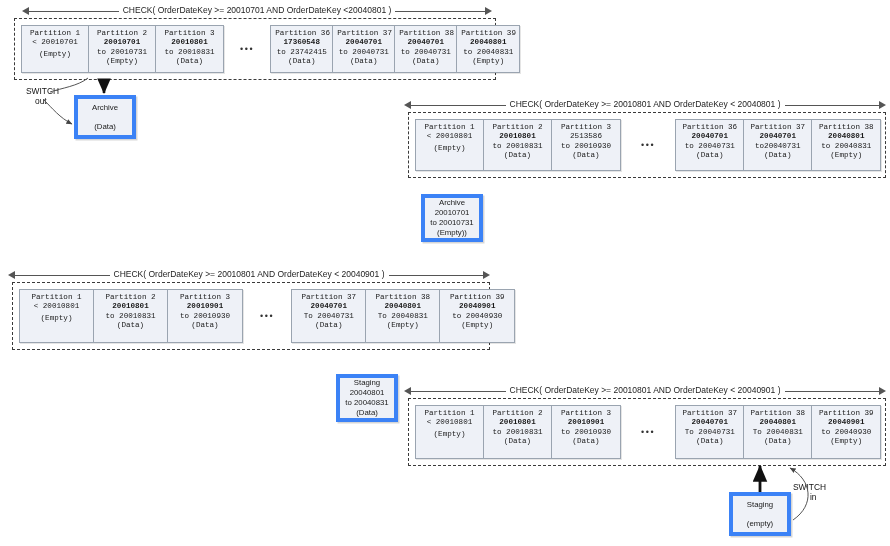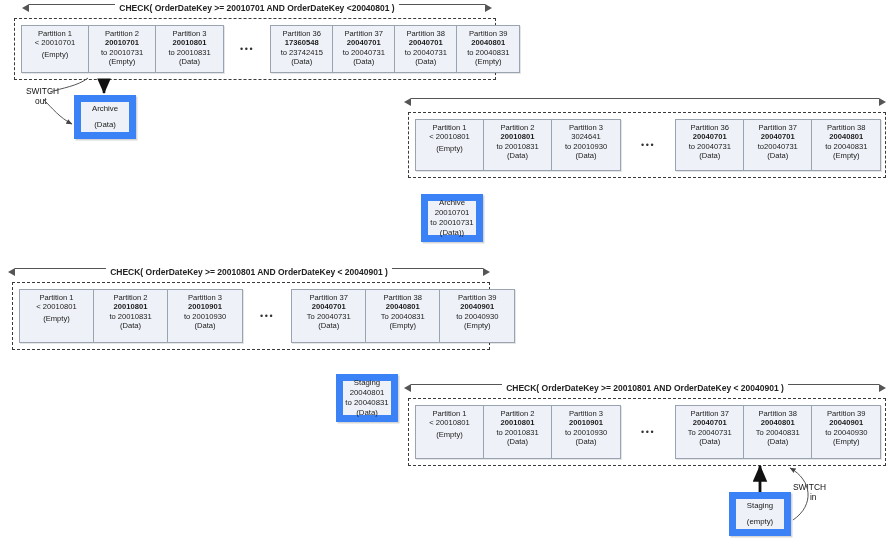--- a/index.html
+++ b/index.html
@@ -11,25 +11,25 @@
     position:relative;
     overflow:hidden;
     -webkit-font-smoothing:antialiased;
   }
   .diagram{position:absolute;}
 
   
   .check-bar{
     position:absolute;
     display:flex;
+    align-items:center;
     height:14px;
     font-size:8.5px;
     color:#222;
     white-space:nowrap;
-    font-weight:bold;
   }
   .check-bar .line{
     flex:1 1 auto;
     height:1px;
     background:#555;
   }
   .check-bar .label{
     padding:0 4px;
     line-height:10px;
     transform:translateY(-1px);
@@ -63,39 +63,40 @@
     box-sizing:border-box;
     border-right:1px solid #9aa4b0;
     background:#eef1f7;
     text-align:center;
     font-size:7.6px;
     line-height:9.4px;
     padding:3px 4px 3px 4px;
     display:flex;
     flex-direction:column;
     justify-content:flex-start;
+    font-family:Liberation Mono, monospace;
   }
   .part:last-child{border-right:none;}
   .part .ln{display:block;white-space:nowrap;}
   .part .b{font-weight:bold;}
   .part .st{margin-top:2px;}
   .ellipsis{
     font-size:9px;
     letter-spacing:1.6px;
     color:#333;
     padding:0 7px;
     align-self:center;
     white-space:nowrap;
   }
 
   
   .simple-box{
     position:absolute;
     box-sizing:border-box;
-    border:7px solid #3b82f6;
+    border:4px solid #3b82f6;
     background:#eef1f7;
     box-shadow:1.5px 1.5px 0 rgba(0,0,0,.16);
     text-align:center;
     font-size:7.8px;
     line-height:10px;
     display:flex;
     flex-direction:column;
     justify-content:center;
     padding:2px;
   }
@@ -185,20 +186,21 @@
     <span class="ln" style="height:9px;"></span>
     <span class="ln">(Data)</span>
   </div>
 </div>
 
 <div class="diagram">
 
   <div class="check-bar" style="left:404px;top:98px;width:482px;">
     <span class="arrow-l"></span>
     <span class="line"></span>
+    <span class="label">CHECK( OrderDateKey &gt;= 20010801 AND OrderDateKey &lt; 20040801 )</span>
     <span class="line"></span>
     <span class="arrow-r"></span>
   </div>
 
   <div class="dashed-box" style="left:408px;top:112px;width:478px;height:66px;padding:0 6px;">
 
     <div class="part-group" style="height:52px;">
       <div class="part" style="width:68px;">
         <span class="ln">Partition 1</span>
         <span class="ln">&lt; 20010801</span>
@@ -206,21 +208,21 @@
         <span class="ln st">(Empty)</span>
       </div>
       <div class="part" style="width:68px;">
         <span class="ln">Partition 2</span>
         <span class="ln b">20010801</span>
         <span class="ln">to 20010831</span>
         <span class="ln">(Data)</span>
       </div>
       <div class="part" style="width:68px;">
         <span class="ln">Partition 3</span>
-        <span class="ln">3024641</span>
+        <span class="ln">2513586</span>
         <span class="ln">to 20010930</span>
         <span class="ln">(Data)</span>
       </div>
     </div>
 
     <div class="ellipsis" style="padding:0 20px;">•••</div>
 
     <div class="part-group" style="height:52px;">
       <div class="part" style="width:68px;">
         <span class="ln">Partition 36</span>
@@ -240,21 +242,21 @@
         <span class="ln">to 20040831</span>
         <span class="ln">(Empty)</span>
       </div>
     </div>
   </div>
 
   <div class="simple-box" style="left:421px;top:194px;width:62px;height:48px;">
     <span class="ln">Archive</span>
     <span class="ln">20010701</span>
     <span class="ln">to 20010731</span>
-    <span class="ln">(Data))</span>
+    <span class="ln">(Empty))</span>
   </div>
 </div>
 
 <div class="diagram">
 
   <div class="check-bar" style="left:8px;top:268px;width:482px;">
     <span class="arrow-l"></span>
     <span class="line"></span>
     <span class="label">CHECK( OrderDateKey &gt;= 20010801 AND OrderDateKey &lt; 20040901 )</span>
     <span class="line"></span>

